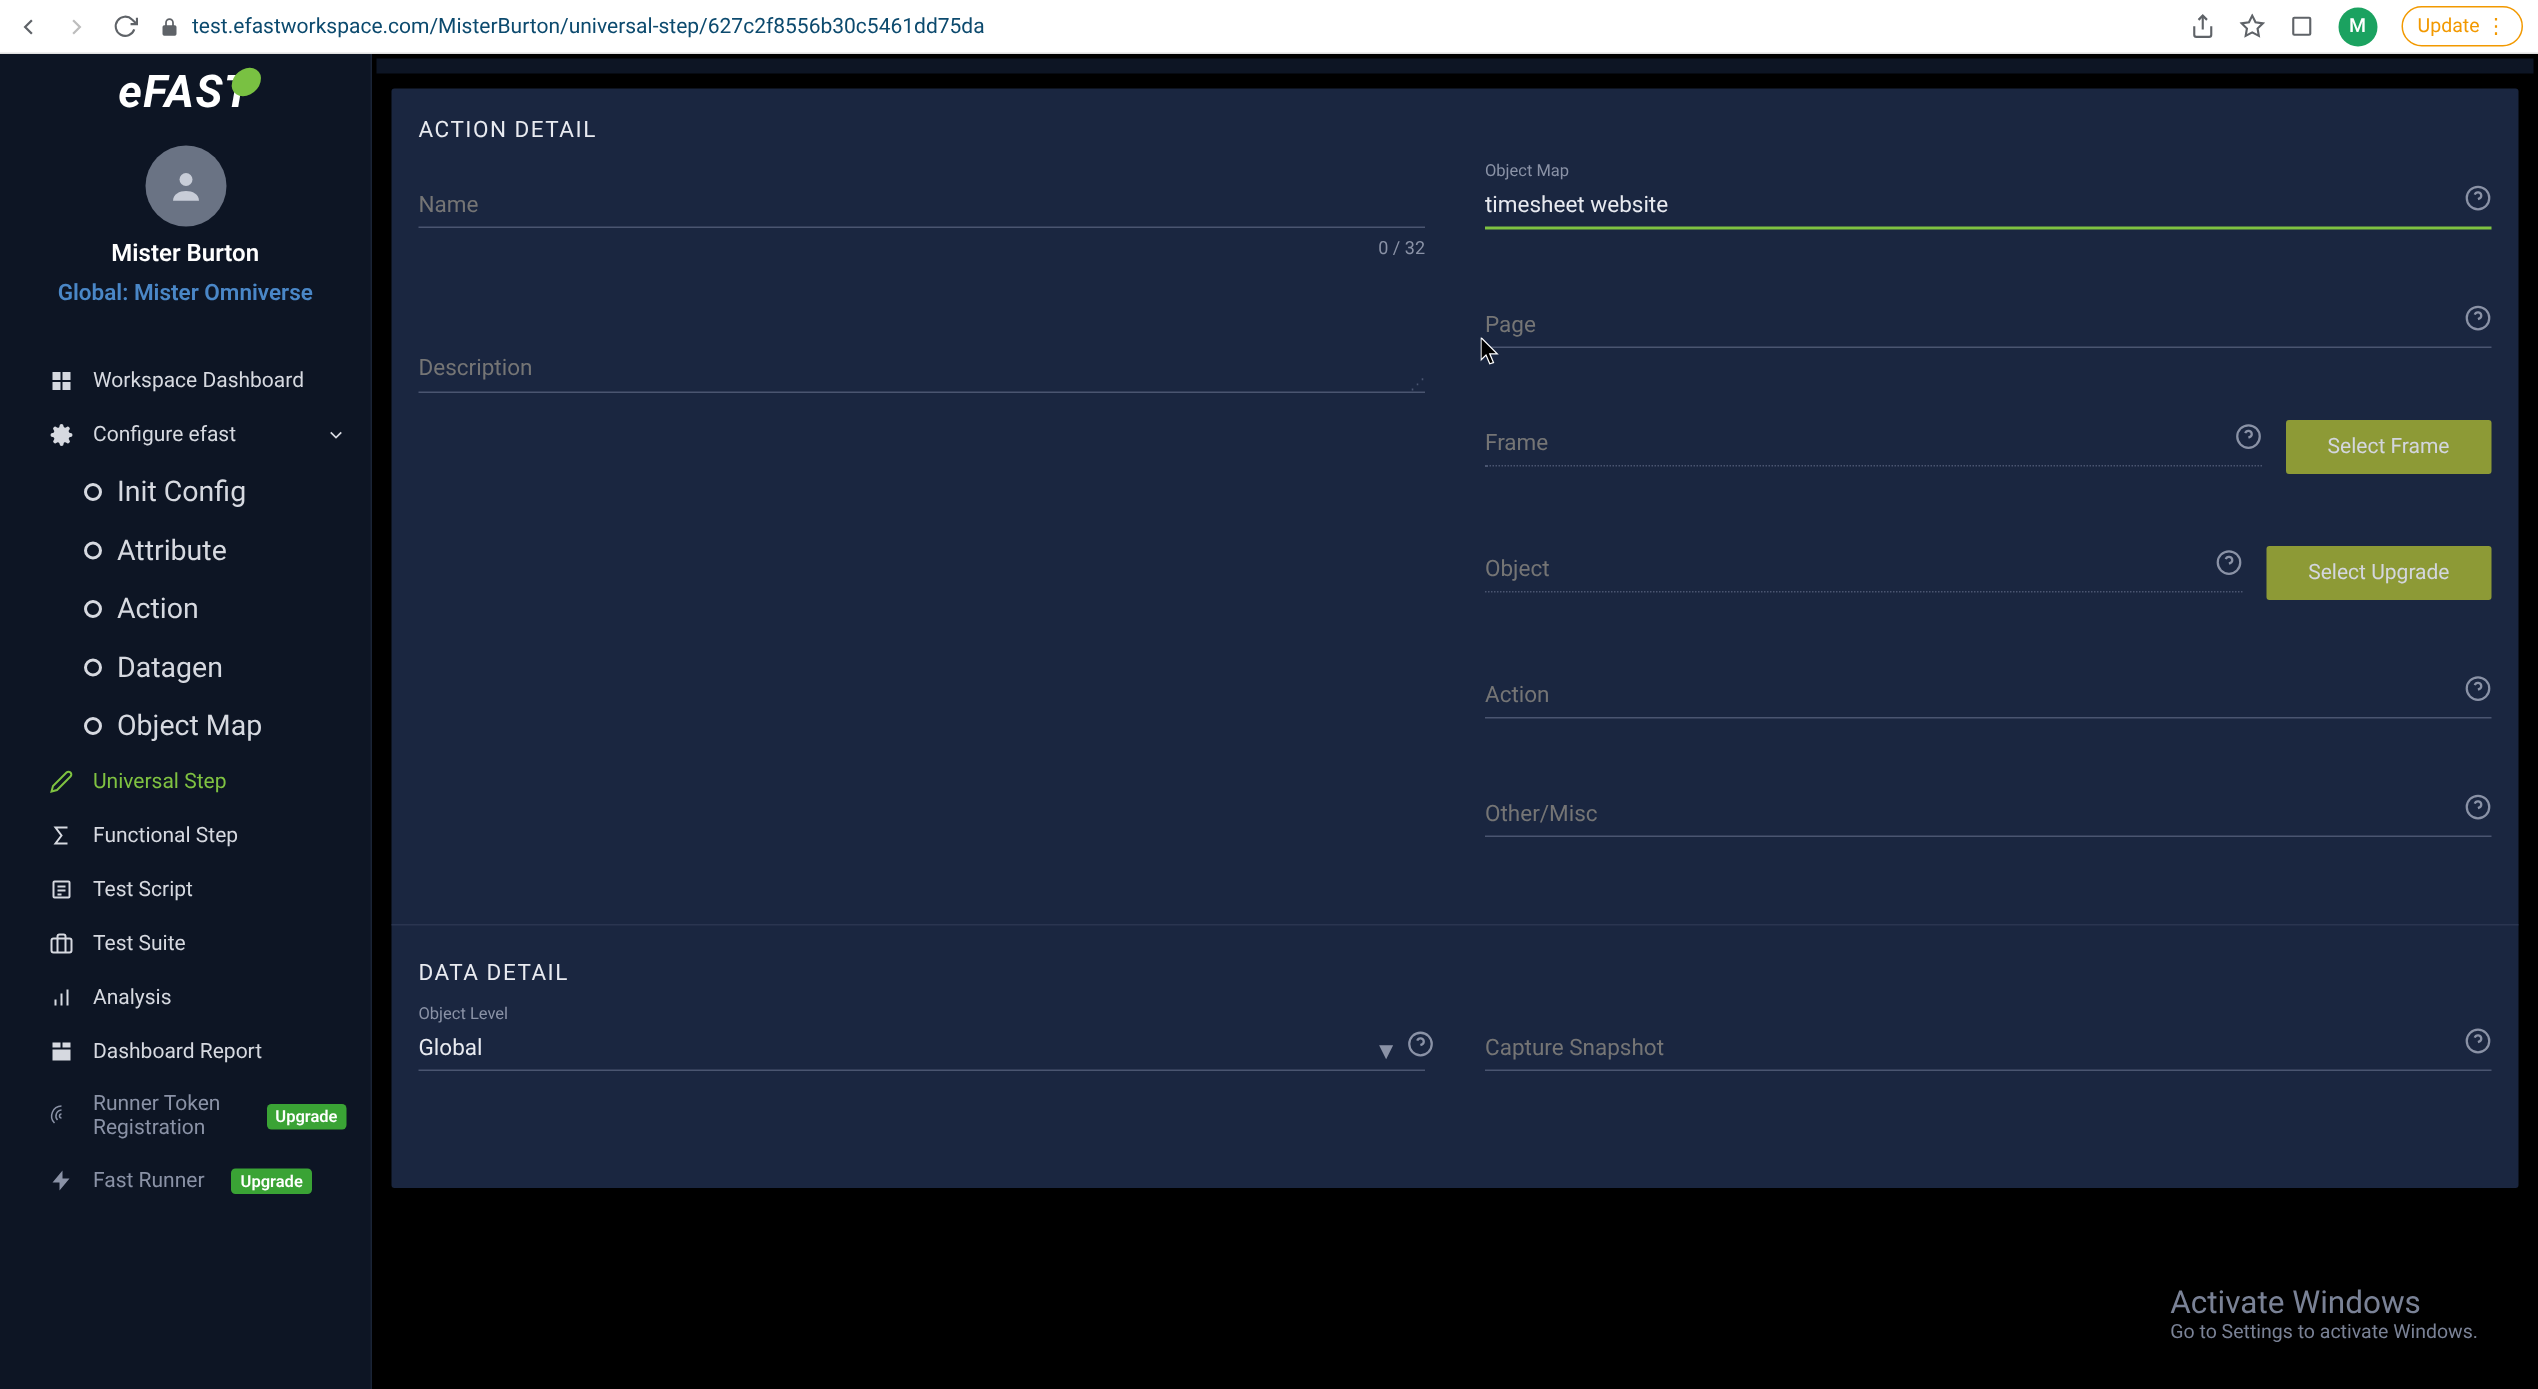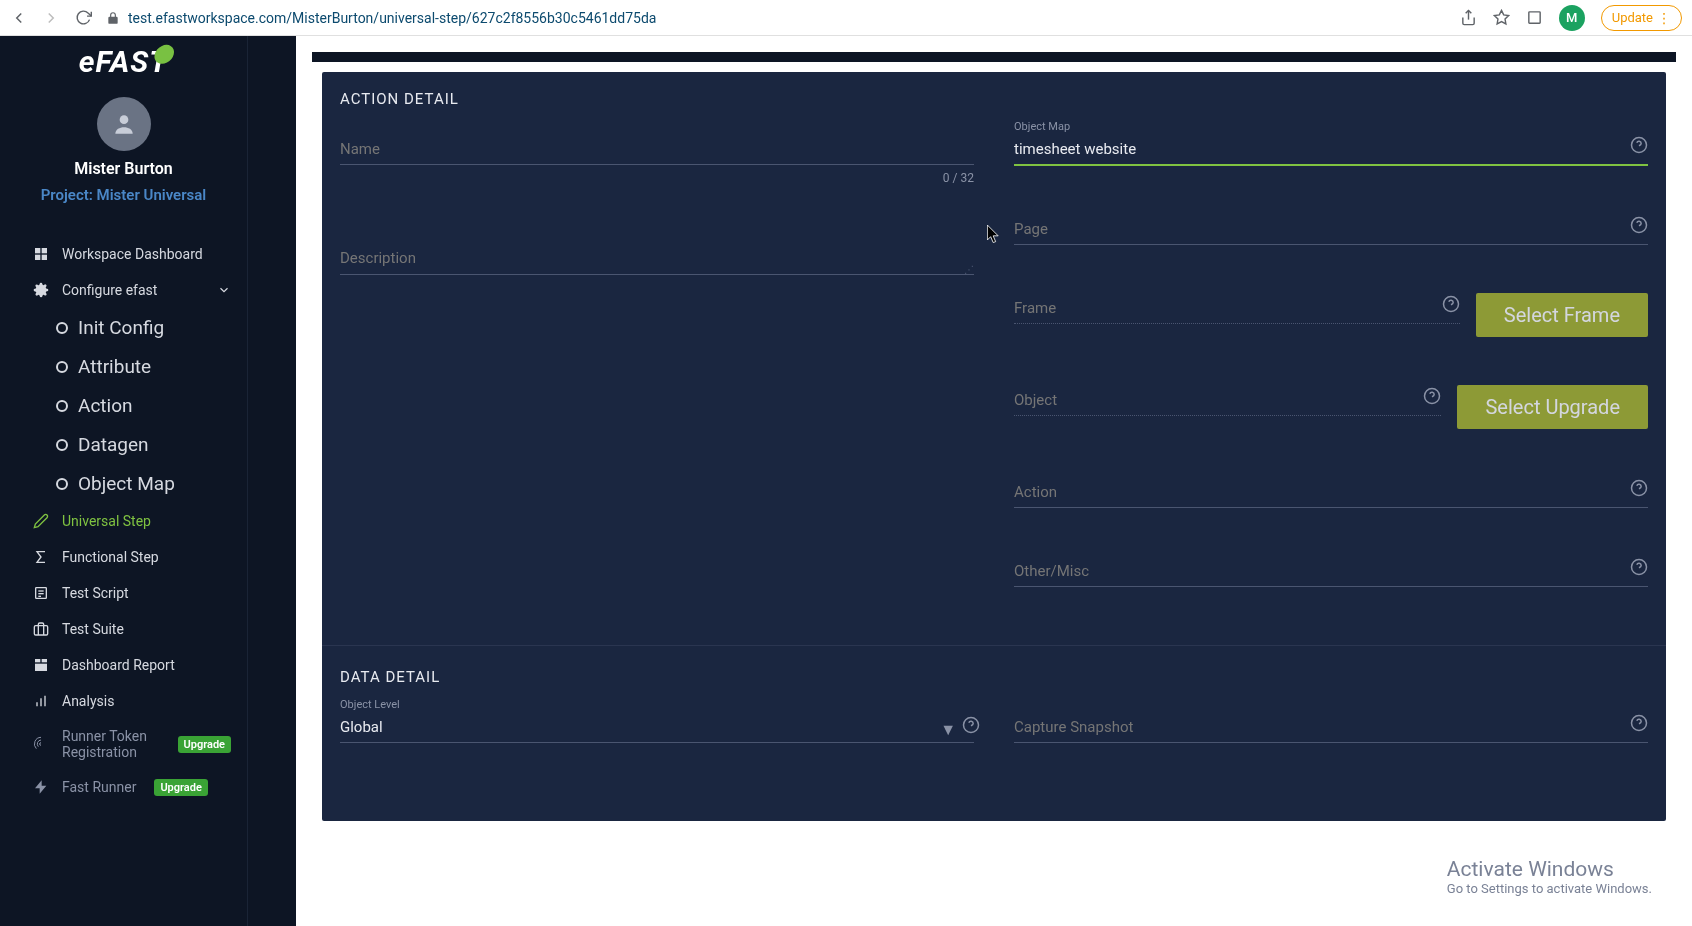--- a/index.html
+++ b/index.html
@@ -30,37 +30,37 @@
 .nav { margin-top:18px; display:flex; flex-direction:column;margin-left:16px; }
 .nav-item { display:flex; align-items:center; gap:12px; padding:9px 16px; color:#d6d9e0; font-size:14px; cursor:pointer; position:relative;}
 .nav-item.active { color:#7fc241;}
 .nav-item .chevron { margin-left:auto;}
 .sub-item { padding:8px 16px 8px 40px; display:flex; align-items:center; gap:10px; color:#d6d9e0; font-size:19px; cursor:pointer;}
 .sub-item .radio { width:12px; height:12px; border:2px solid #d6d9e0; border-radius:50%;}
 .badge { background:#3aa335; color:#fff; font-size:11px; padding:2px 6px; border-radius:3px; margin-left:6px; font-weight:600;}
 .ic { width:18px; height:18px; display:flex; align-items:center; justify-content:center; flex-shrink:0;}
 
 
-.content { flex:1; background:#ffffff; padding:16px; overflow-y:auto; position:relative;margin-left:48px;}
+.content { flex:1; background:#000000; padding:3px; overflow-y:auto; position:relative;}
 .panel { background:#1a2640; margin:10px; border-radius:2px; padding:18px 18px 30px 18px;}
 .section-title { color:#e8eaf0; font-size:15px; letter-spacing:1px; margin-bottom:26px;}
 .form-grid { display:grid; grid-template-columns:1fr 1fr; gap:0 40px;}
 .form-col { display:flex; flex-direction:column;}
 .field { position:relative; margin-bottom:48px;}
 .field-label-small { color:#8a92a6; font-size:11px; position:absolute; top:-14px; left:0;}
 .field-input { width:100%; background:transparent; border:none; border-bottom:1px solid #4a5570; color:#e8eaf0; font-size:15px; padding:6px 0; outline:none;}
 .field-input.active-green { border-bottom:2px solid #7fc241;}
 .field-input.dotted { border-bottom:1px dotted #4a5570;}
 .counter { position:absolute; right:0; bottom:-20px; color:#8a92a6; font-size:12px;}
 .textarea { width:100%; background:transparent; border:none; border-bottom:1px solid #4a5570; color:#e8eaf0; font-size:15px; padding:6px 0; outline:none; resize:none; height:32px;}
 .resize-handle { position:absolute; right:0; bottom:4px; color:#4a5570; font-size:10px;}
 .help-ic { position:absolute; right:0; top:2px; color:#8a92a6; cursor:pointer;}
 .field-row { display:flex; align-items:flex-start; gap:16px;}
 .field-row .input-wrap { flex:1; position:relative;}
-.btn-olive { background:#9aa735; color:#e8eaf0; border:none; padding:10px 28px; font-size:20px; cursor:pointer; border-radius:2px; white-space:nowrap; opacity:0.9;}
+.btn-olive { background:#9aa735; color:#e8eaf0; border:none; padding:10px 28px; font-size:14px; cursor:pointer; border-radius:2px; white-space:nowrap; opacity:0.9;}
 .divider-line { border:none; border-top:1px solid #2a3550; margin:10px -18px 22px -18px;}
 .select-wrap { position:relative;}
 .select-arrow { position:absolute; right:18px; top:8px; color:#8a92a6; pointer-events:none;}
 .select-help { position:absolute; right:-6px; top:4px; color:#8a92a6;}
 
 
 .top-strip { height:10px; background:#0d1524;}
 
 
 .watermark { position:absolute; right:40px; bottom:30px; color:#7a8296; pointer-events:none;}
@@ -137,21 +137,21 @@
       </div>
     </div>
     <div class="user-block">
       <div class="user-avatar">
         <svg width="26" height="26" viewBox="0 0 24 24" fill="#c8cdd8">
             <circle cx="12" cy="8" r="4"></circle>
             <path d="M4 21c0-4 4-6 8-6s8 2 8 6"></path>
           </svg>
       </div>
       <div class="user-name">Mister Burton</div>
-      <div class="project-name">Project: Mister Universal</div>
+      <div class="project-name">Global: Mister Omniverse</div>
     </div>
     <div class="nav">
       <div class="nav-item">
         <span class="ic">
             <svg width="16" height="16" viewBox="0 0 24 24" fill="#d6d9e0">
               <rect x="3" y="3" width="8" height="8"></rect>
               <rect x="13" y="3" width="8" height="8"></rect>
               <rect x="3" y="13" width="8" height="8"></rect>
               <rect x="13" y="13" width="8" height="8"></rect>
             </svg>
@@ -223,37 +223,37 @@
         <span class="ic">
             <svg width="16" height="16" viewBox="0 0 24 24" fill="none" stroke="#d6d9e0" stroke-width="2">
               <rect x="2" y="7" width="20" height="14" rx="2"></rect>
               <path d="M16 21V5a2 2 0 00-2-2h-4a2 2 0 00-2 2v16"></path>
             </svg>
           </span>
         <span>Test Suite</span>
       </div>
       <div class="nav-item">
         <span class="ic">
+            <svg width="16" height="16" viewBox="0 0 24 24" fill="none" stroke="#d6d9e0" stroke-width="2">
+              <line x1="6" y1="20" x2="6" y2="14"></line>
+              <line x1="12" y1="20" x2="12" y2="8"></line>
+              <line x1="18" y1="20" x2="18" y2="4"></line>
+            </svg>
+          </span>
+        <span>Analysis</span>
+      </div>
+      <div class="nav-item">
+        <span class="ic">
             <svg width="16" height="16" viewBox="0 0 24 24" fill="#d6d9e0">
               <rect x="3" y="3" width="8" height="5"></rect>
               <rect x="13" y="3" width="8" height="5"></rect>
               <rect x="3" y="10" width="18" height="11"></rect>
             </svg>
           </span>
         <span>Dashboard Report</span>
-      </div>
-      <div class="nav-item">
-        <span class="ic">
-            <svg width="16" height="16" viewBox="0 0 24 24" fill="none" stroke="#d6d9e0" stroke-width="2">
-              <line x1="6" y1="20" x2="6" y2="14"></line>
-              <line x1="12" y1="20" x2="12" y2="8"></line>
-              <line x1="18" y1="20" x2="18" y2="4"></line>
-            </svg>
-          </span>
-        <span>Analysis</span>
       </div>
       <div class="nav-item" style="color:#8a92a6;">
         <span class="ic">
             <svg width="16" height="16" viewBox="0 0 24 24" fill="none" stroke="#8a92a6" stroke-width="1.5">
               <path d="M12 2a10 10 0 00-7 17"></path>
               <path d="M12 6a6 6 0 00-4 10"></path>
               <path d="M12 10a2 2 0 100 4"></path>
             </svg>
           </span>
         <span>Runner Token Registration</span>

